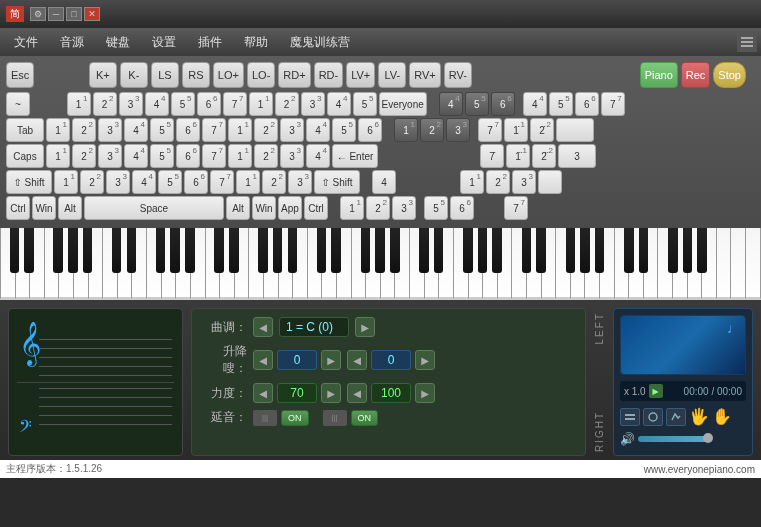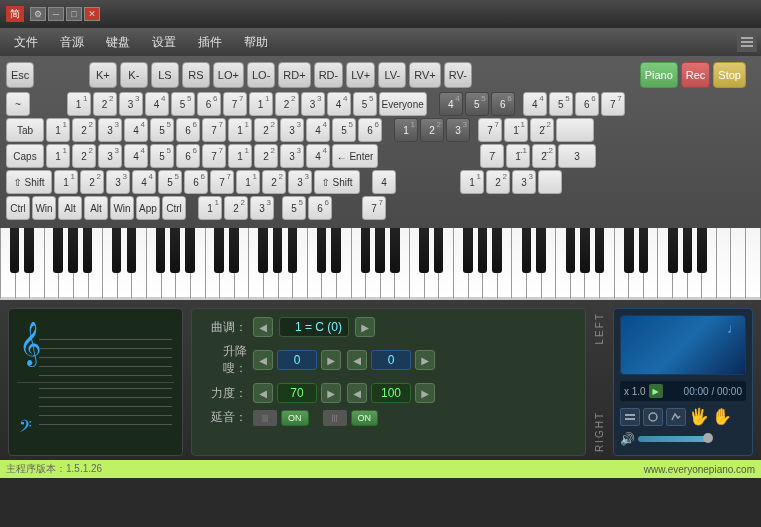--- a/index.html
+++ b/index.html
@@ -115,21 +115,21 @@
       align-items: center;
       justify-content: center;
       font-size: 11px;
       color: #333;
       cursor: pointer;
       min-width: 28px;
       padding: 0 4px;
     }
     .key-btn.play { background: linear-gradient(to bottom, #7ecb7e, #5aaa5a); color: #fff; border-color: #4a9a4a; }
     .key-btn.rec { background: linear-gradient(to bottom, #e07070, #c05050); color: #fff; border-color: #b04040; }
-    .key-btn.stop { background: linear-gradient(to bottom, #e0c870, #c0a840); color: #fff; border-color: #b09830; }
+    .key-btn.stop { background: linear-gradient(to bottom, #e0c870, #c0a840); color: #fff; border-color: #b09830; border-radius: 11px; }
     .transport-spacer { flex: 1; }
 
     
     .kb-row {
       display: flex;
       align-items: center;
       gap: 2px;
       margin-bottom: 2px;
     }
     .kb-key {
@@ -292,21 +292,21 @@
       justify-content: center;
       cursor: pointer;
       color: #aaa;
       font-size: 10px;
     }
     .ctrl-value {
       background: #1a2a1a;
       border: 1px solid #3a5a3a;
       color: #7ef;
       font-size: 12px;
-      text-align: right;
+      text-align: left;
       padding: 2px 6px;
       border-radius: 3px;
       min-width: 70px;
     }
     .ctrl-value-num {
       background: #1a3a1a;
       border: 1px solid #2a6a2a;
       color: #7f7;
       font-size: 12px;
       text-align: center;
@@ -463,21 +463,21 @@
       height: 10px;
       background: #aaa;
       border-radius: 50%;
       transform: translateX(-50%);
     }
 
     
     #status-bar {
       width: 100%;
       height: 18px;
-      background: #bef264;
+      background: #ffffff;
       display: flex;
       align-items: center;
       justify-content: space-between;
       padding: 0 6px;
     }
     .status-text {
       color: #666;
       font-size: 10px;
     }
     .status-url {
@@ -499,20 +499,21 @@
   </div>
 </div>
 
 <div id="menu-bar">
   <div class="menu-item">文件</div>
   <div class="menu-item">音源</div>
   <div class="menu-item">键盘</div>
   <div class="menu-item">设置</div>
   <div class="menu-item">插件</div>
   <div class="menu-item">帮助</div>
+  <div class="menu-item">魔鬼训练营</div>
   <div id="menu-right">
     <svg width="14" height="14" viewBox="0 0 14 14">
       <rect x="1" y="2" width="12" height="2" fill="#aaa"></rect>
       <rect x="1" y="6" width="12" height="2" fill="#aaa"></rect>
       <rect x="1" y="10" width="12" height="2" fill="#aaa"></rect>
     </svg>
   </div>
 </div>
 
 <div id="keyboard-area">
@@ -840,20 +841,21 @@
         <span>3</span>
         <span class="note-num">3</span>
       </div>
     <div class="kb-key"></div>
   </div>
 
   <div class="kb-row">
     <div class="kb-key">Ctrl</div>
     <div class="kb-key">Win</div>
     <div class="kb-key">Alt</div>
+    <div class="kb-key wide-space">Space</div>
     <div class="kb-key">Alt</div>
     <div class="kb-key">Win</div>
     <div class="kb-key">App</div>
     <div class="kb-key">Ctrl</div>
     <div style="width:8px"></div>
 
     <div class="kb-key">
         <span>1</span>
         <span class="note-num">1</span>
       </div>

